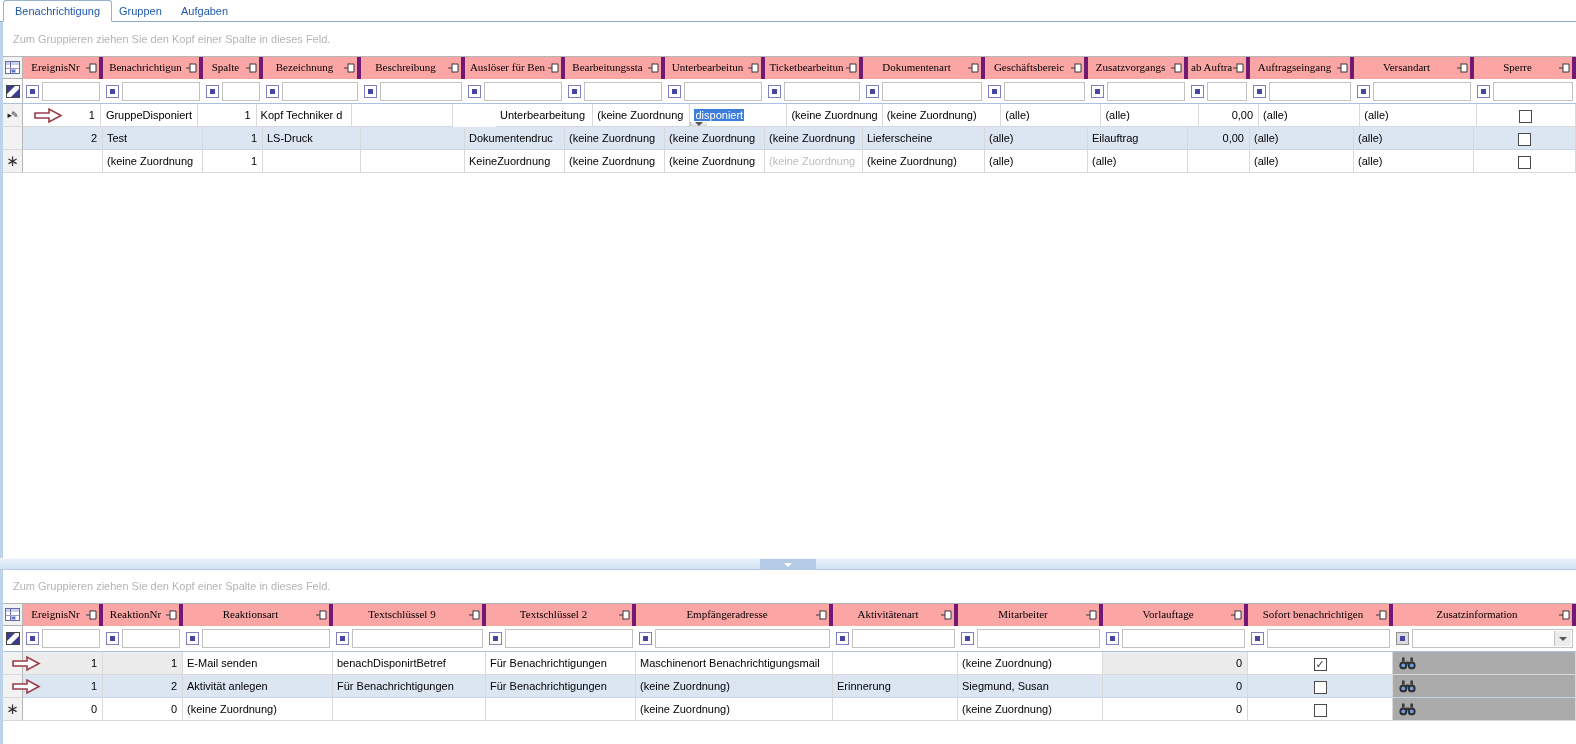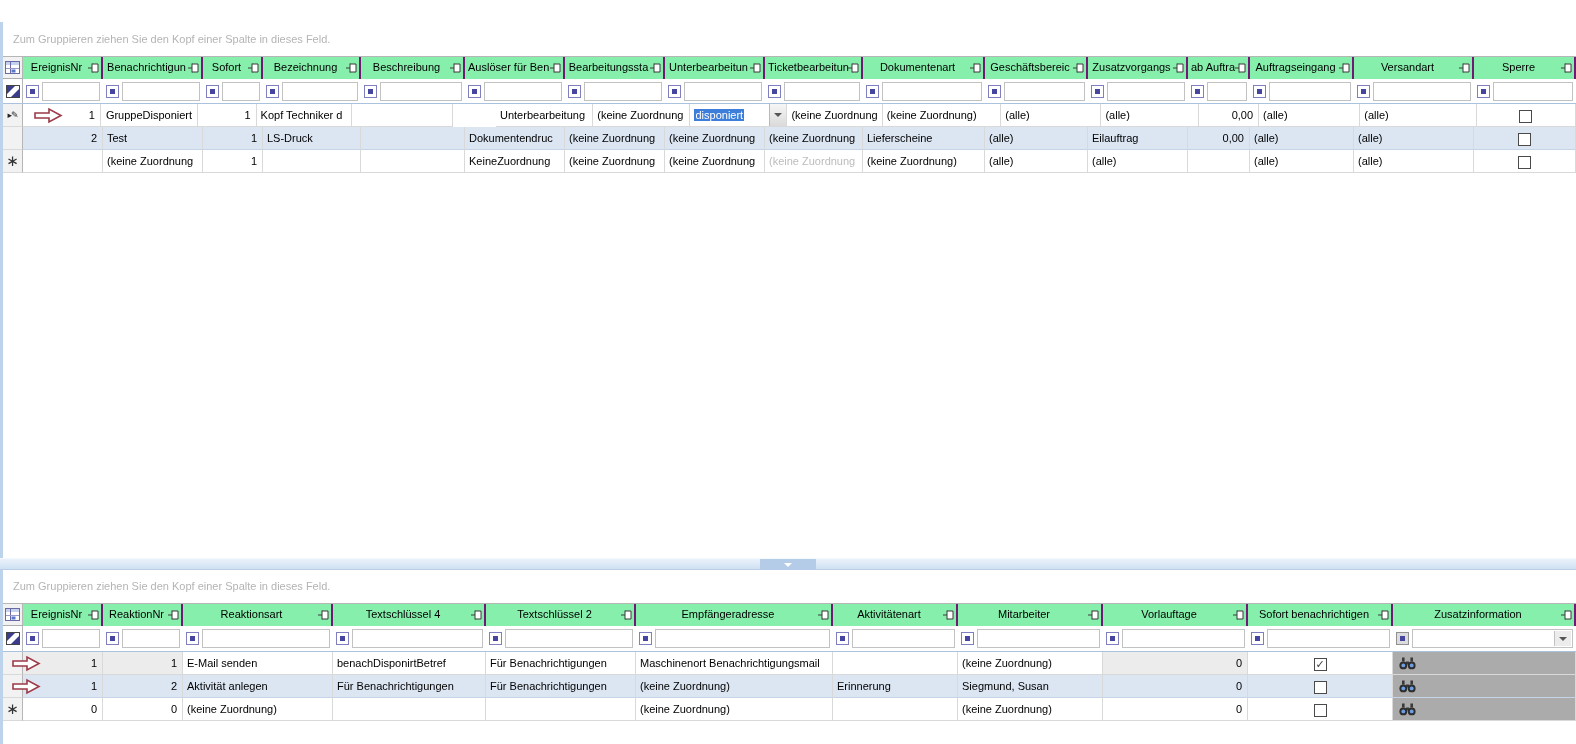--- a/index.html
+++ b/index.html
@@ -22,21 +22,21 @@
   .bottom-section { position:absolute; left:3px; top:570px; width:1573px; }
   .group-panel { height:34px; line-height:34px; padding-left:10px; color:#b4b4b4; background:#fff;
     white-space:nowrap; overflow:hidden; }
   .bottom-section .group-panel { height:33px; line-height:33px; }
 
   
   .grid { position:relative; width:1573px; }
   .grow { display:flex; position:relative; }
   .hrow { height:23px; background:#f2f2f2; border-top:1px solid #b6b6b6; border-bottom:1px solid #adadad; }
   .hcell { position:relative; height:22px; line-height:21px; text-align:center; overflow:hidden;
-    white-space:nowrap; border-right:2px solid #701a75; background:#86efac; padding:0 14px 0 3px; }
+    white-space:nowrap; border-right:4px solid #701a75; background:#fca5a5; padding:0 14px 0 3px;font-family:Liberation Serif, serif; }
   .hcell .pin { position:absolute; right:2px; top:6px; }
   .corner { background:#f2f2f2; border-right:1px solid #b6b6b6; display:flex; align-items:center; justify-content:center; }
   .frow { height:25px; background:#fff; border-bottom:1px solid #aac2de; }
   .bottom-section .frow { height:26px; }
   .fcell { position:relative; display:flex; align-items:center; padding-left:3px; }
   .fbox { height:19px; flex:1; margin:0 3px 0 3px; background:#fff; border:1px solid #c2c2c2; position:relative; }
   .funnel { width:13px; height:13px; border:1px solid #8080c0; background:#fff; flex:0 0 13px;
     display:flex; align-items:center; justify-content:center; }
   .funnel.pressed { background:#dcdcdc; border-color:#909090; }
   .funnel i { display:block; width:5px; height:5px; background:#4646a0; }
@@ -78,20 +78,25 @@
     background:linear-gradient(#eaf2fb,#cfe0f2); border-top:1px solid #f4f9ff; border-bottom:1px solid #b9cde4; }
   .splitter-btn { position:absolute; left:760px; top:0; width:56px; height:11px; background:#b5cce8;
     display:flex; align-items:center; justify-content:center; }
   .splitter-btn .tri { width:0; height:0; border-left:4px solid transparent; border-right:4px solid transparent;
     border-top:4px solid #ffffff; }
 </style>
 </head>
 <body>
 
 <div class="page">
+  <div class="tabbar">
+    <div class="tab t0 active">Benachrichtigung</div>
+    <div class="tab t1">Gruppen</div>
+    <div class="tab t2">Aufgaben</div>
+  </div>
 
   <div class="left-strip"></div>
 
   <div class="top-section">
     <div class="group-panel">Zum Gruppieren ziehen Sie den Kopf einer Spalte in dieses Feld.</div>
     <div class="grid" id="topgrid">
         <div class="grow hrow">
           <div class="ind corner">
             <svg width="15" height="13" viewBox="0 0 15 13">
               <rect x="0.5" y="0.5" width="14" height="12" fill="#fff" stroke="#6a6aa6"></rect>
@@ -100,21 +105,21 @@
               <line x1="1" y1="7.5" x2="14" y2="7.5" stroke="#9a9ac6"></line>
               <rect x="6.5" y="8.5" width="4" height="3" fill="#5a78c8"></rect>
             </svg>
           </div>
           <div class="hcell" style="width: 80px;"><span>EreignisNr</span><svg class="pin" width="11" height="10" viewBox="0 0 11 10">
               <path d="M0 5 H4 M4 0.5 V9.5 M4 1 H10 V9 H4" stroke="#3a3a3a" fill="#fff" stroke-width="1"></path>
             </svg></div>
           <div class="hcell" style="width: 100px;"><span>Benachrichtigun</span><svg class="pin" width="11" height="10" viewBox="0 0 11 10">
               <path d="M0 5 H4 M4 0.5 V9.5 M4 1 H10 V9 H4" stroke="#3a3a3a" fill="#fff" stroke-width="1"></path>
             </svg></div>
-          <div class="hcell" style="width: 60px;"><span>Sofort</span><svg class="pin" width="11" height="10" viewBox="0 0 11 10">
+          <div class="hcell" style="width: 60px;"><span>Spalte</span><svg class="pin" width="11" height="10" viewBox="0 0 11 10">
               <path d="M0 5 H4 M4 0.5 V9.5 M4 1 H10 V9 H4" stroke="#3a3a3a" fill="#fff" stroke-width="1"></path>
             </svg></div>
           <div class="hcell" style="width: 98px;"><span>Bezeichnung</span><svg class="pin" width="11" height="10" viewBox="0 0 11 10">
               <path d="M0 5 H4 M4 0.5 V9.5 M4 1 H10 V9 H4" stroke="#3a3a3a" fill="#fff" stroke-width="1"></path>
             </svg></div>
           <div class="hcell" style="width: 104px;"><span>Beschreibung</span><svg class="pin" width="11" height="10" viewBox="0 0 11 10">
               <path d="M0 5 H4 M4 0.5 V9.5 M4 1 H10 V9 H4" stroke="#3a3a3a" fill="#fff" stroke-width="1"></path>
             </svg></div>
           <div class="hcell" style="width: 100px;"><span>Auslöser für Ben</span><svg class="pin" width="11" height="10" viewBox="0 0 11 10">
               <path d="M0 5 H4 M4 0.5 V9.5 M4 1 H10 V9 H4" stroke="#3a3a3a" fill="#fff" stroke-width="1"></path>
@@ -259,21 +264,21 @@
           <div class="ind">
             <span class="editmark">▸✎</span>
           </div>
           <div class="cell num" style="width: 80px;">1</div>
           <div class="cell" style="width: 100px; text-align: center;">GruppeDisponiert</div>
           <div class="cell num" style="width: 60px;">1</div>
           <div class="cell" style="width: 98px;">Kopf Techniker d</div>
           <div class="cell" style="width: 104px;"></div>
           <div class="cell" style="width: 100px; margin-left: 43px;">Unterbearbeitung</div>
           <div class="cell" style="width: 100px;">(keine Zuordnung</div>
-          <div class="cell editor" style="width: 100px;">
+          <div class="cell editor" style="width: 100px; flex-direction: column;">
             <span class="etext"><span class="sel">disponiert</span></span>
             <span class="ebtn">
               <span class="tri-down"></span>
             </span>
           </div>
           <div class="cell" style="width: 98px;">(keine Zuordnung</div>
           <div class="cell" style="width: 122px;">(keine Zuordnung)</div>
           <div class="cell" style="width: 103px;">(alle)</div>
           <div class="cell" style="width: 100px;">(alle)</div>
           <div class="cell num" style="width: 62px;">0,00</div>
@@ -348,21 +353,21 @@
           </div>
           <div class="hcell" style="width: 80px;"><span>EreignisNr</span><svg class="pin" width="11" height="10" viewBox="0 0 11 10">
               <path d="M0 5 H4 M4 0.5 V9.5 M4 1 H10 V9 H4" stroke="#3a3a3a" fill="#fff" stroke-width="1"></path>
             </svg></div>
           <div class="hcell" style="width: 80px;"><span>ReaktionNr</span><svg class="pin" width="11" height="10" viewBox="0 0 11 10">
               <path d="M0 5 H4 M4 0.5 V9.5 M4 1 H10 V9 H4" stroke="#3a3a3a" fill="#fff" stroke-width="1"></path>
             </svg></div>
           <div class="hcell" style="width: 150px;"><span>Reaktionsart</span><svg class="pin" width="11" height="10" viewBox="0 0 11 10">
               <path d="M0 5 H4 M4 0.5 V9.5 M4 1 H10 V9 H4" stroke="#3a3a3a" fill="#fff" stroke-width="1"></path>
             </svg></div>
-          <div class="hcell" style="width: 153px;"><span>Textschlüssel 4</span><svg class="pin" width="11" height="10" viewBox="0 0 11 10">
+          <div class="hcell" style="width: 153px;"><span>Textschlüssel 9</span><svg class="pin" width="11" height="10" viewBox="0 0 11 10">
               <path d="M0 5 H4 M4 0.5 V9.5 M4 1 H10 V9 H4" stroke="#3a3a3a" fill="#fff" stroke-width="1"></path>
             </svg></div>
           <div class="hcell" style="width: 150px;"><span>Textschlüssel 2</span><svg class="pin" width="11" height="10" viewBox="0 0 11 10">
               <path d="M0 5 H4 M4 0.5 V9.5 M4 1 H10 V9 H4" stroke="#3a3a3a" fill="#fff" stroke-width="1"></path>
             </svg></div>
           <div class="hcell" style="width: 197px;"><span>Empfängeradresse</span><svg class="pin" width="11" height="10" viewBox="0 0 11 10">
               <path d="M0 5 H4 M4 0.5 V9.5 M4 1 H10 V9 H4" stroke="#3a3a3a" fill="#fff" stroke-width="1"></path>
             </svg></div>
           <div class="hcell" style="width: 125px;"><span>Aktivitätenart</span><svg class="pin" width="11" height="10" viewBox="0 0 11 10">
               <path d="M0 5 H4 M4 0.5 V9.5 M4 1 H10 V9 H4" stroke="#3a3a3a" fill="#fff" stroke-width="1"></path>

